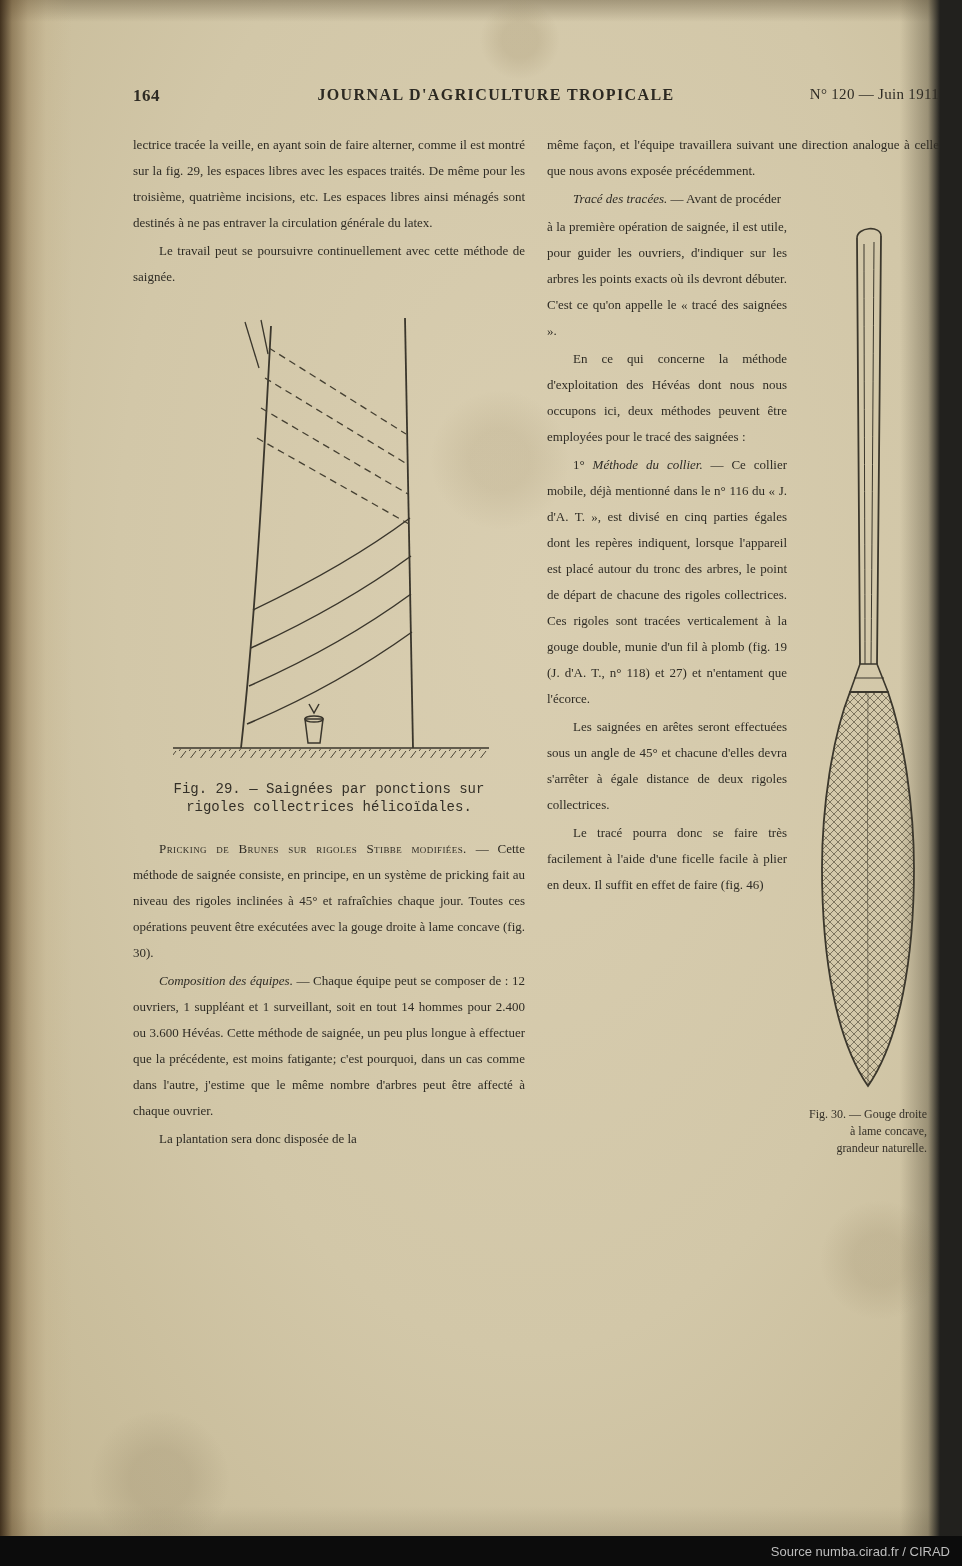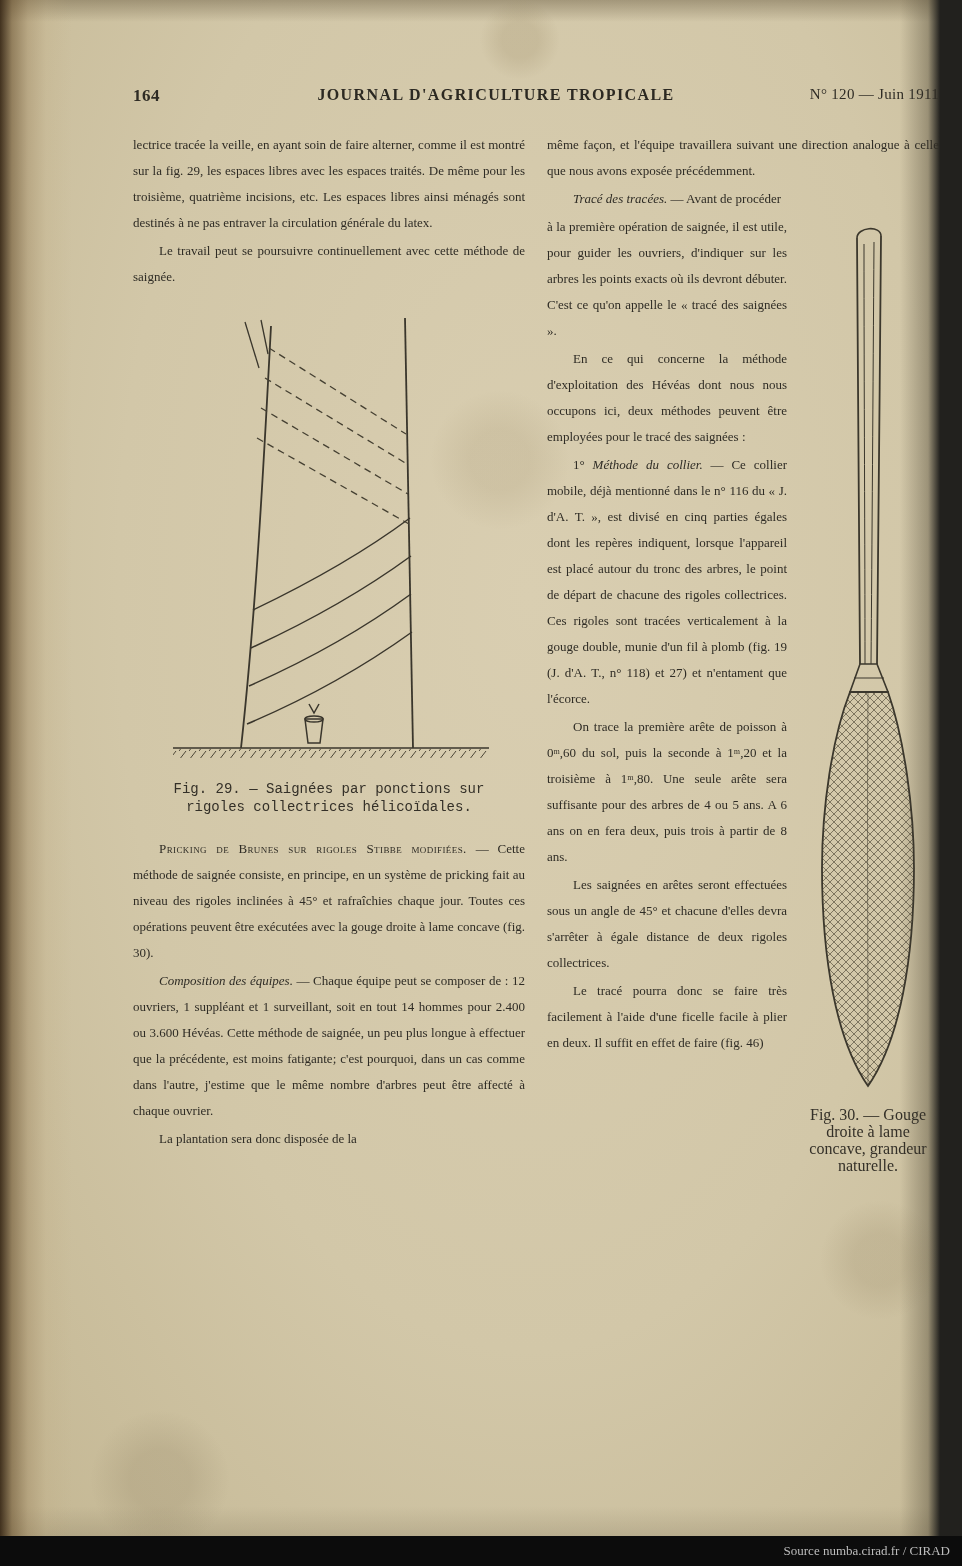--- a/index.html
+++ b/index.html
@@ -59,32 +59,32 @@
     font-size:14px; line-height:18px; text-align:center;
     color:#343028; margin:6px auto 20px auto; width:88%;font-family:Liberation Mono, monospace;
   }
 
   .fig30-float {
     float:right; width:142px;
     margin:6px 0 4px 10px;
     text-align:center;
   }
   .fig30-caption {
-    font-size:16px; line-height:17px; text-align:center;
+    font-size:12px; line-height:17px; text-align:right;
     width:118px; margin:8px auto 0 auto; color:#343028;
   }
 
   .clear { clear:both; }
 
   .source-bar {
     position:absolute; left:0; bottom:0; width:962px; height:30px;
     background:#0c0c0c;
     display:flex; align-items:center; justify-content:flex-end;
     padding-right:12px;
-    font-family:Liberation Serif, serif;
+    font-family:Liberation Sans, sans-serif;
     font-size:13px; color:#bdbdbd;
   }
 
   svg { display:block; margin:0 auto; }
 </style>
 </head>
 <body>
 
 <div class="scan">
   <div class="texture"></div>
@@ -181,21 +181,20 @@
           </g>
         </svg>
         <div class="fig30-caption">Fig. 30. — Gouge droite à lame concave, grandeur naturelle.</div>
       </aside>
 
       <p class="para">à la première opération de saignée, il est utile, pour guider les ouvriers, d'indiquer sur les arbres les points exacts où ils devront débuter. C'est ce qu'on appelle le « tracé des saignées ».</p>
       <p class="para indent">En ce qui concerne la méthode d'exploitation des Hévéas dont nous nous occupons ici, deux méthodes peuvent être employées pour le tracé des saignées :</p>
       <p class="para indent">
         <span>1° </span><span class="it">Méthode du collier.</span><span> — Ce collier mobile, déjà mentionné dans le n° 116 du « J. d'A. T. », est divisé en cinq parties égales dont les repères indiquent, lorsque l'appareil est placé autour du tronc des arbres, le point de départ de chacune des rigoles collectrices. Ces rigoles sont tracées verticalement à la gouge double, munie d'un fil à plomb (fig. 19 (J. d'A. T., n° 118) et 27) et n'entament que l'écorce.</span>
       </p>
-      <p class="para indent">On trace la première arête de poisson à 0ᵐ,60 du sol, puis la seconde à 1ᵐ,20 et la troisième à 1ᵐ,80. Une seule arête sera suffisante pour des arbres de 4 ou 5 ans. A 6 ans on en fera deux, puis trois à partir de 8 ans.</p>
       <p class="para indent">Les saignées en arêtes seront effectuées sous un angle de 45° et chacune d'elles devra s'arrêter à égale distance de deux rigoles collectrices.</p>
       <p class="para indent">Le tracé pourra donc se faire très facilement à l'aide d'une ficelle facile à plier en deux. Il suffit en effet de faire (fig. 46)</p>
       <div class="clear"></div>
     </div>
 
   </div>
 
   <div class="source-bar">
     <span>Source numba.cirad.fr / CIRAD</span>
   </div>

